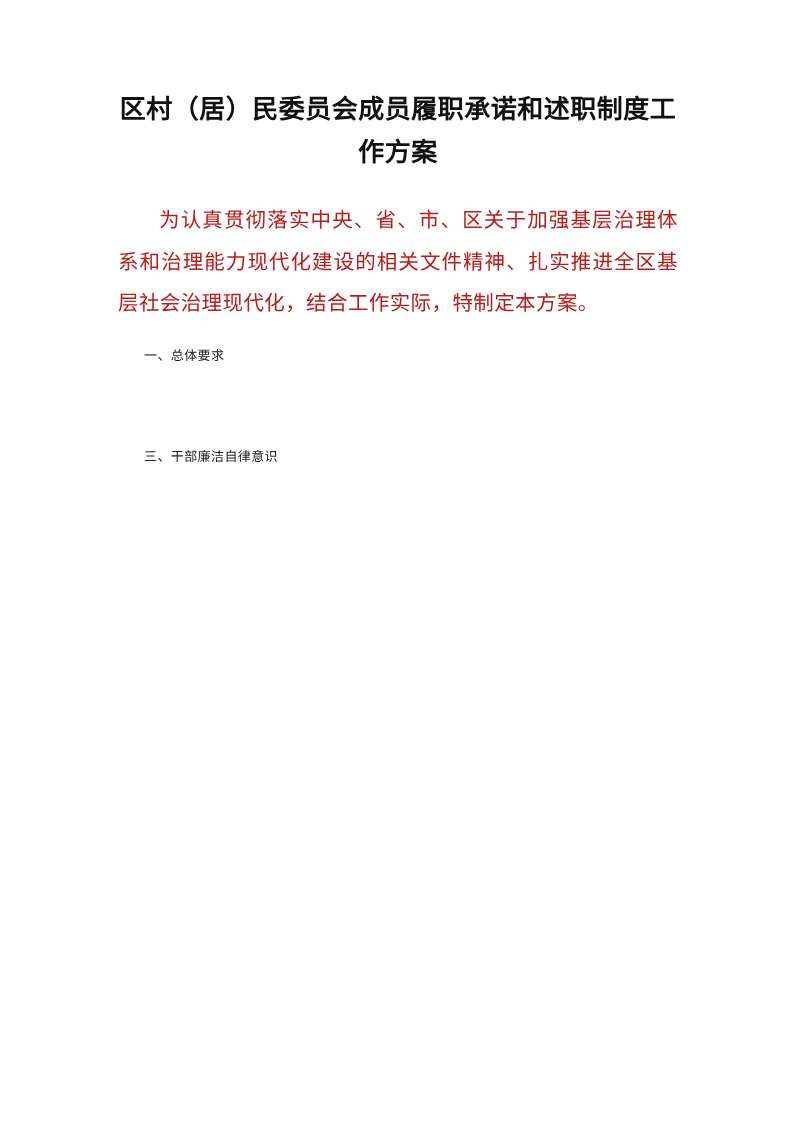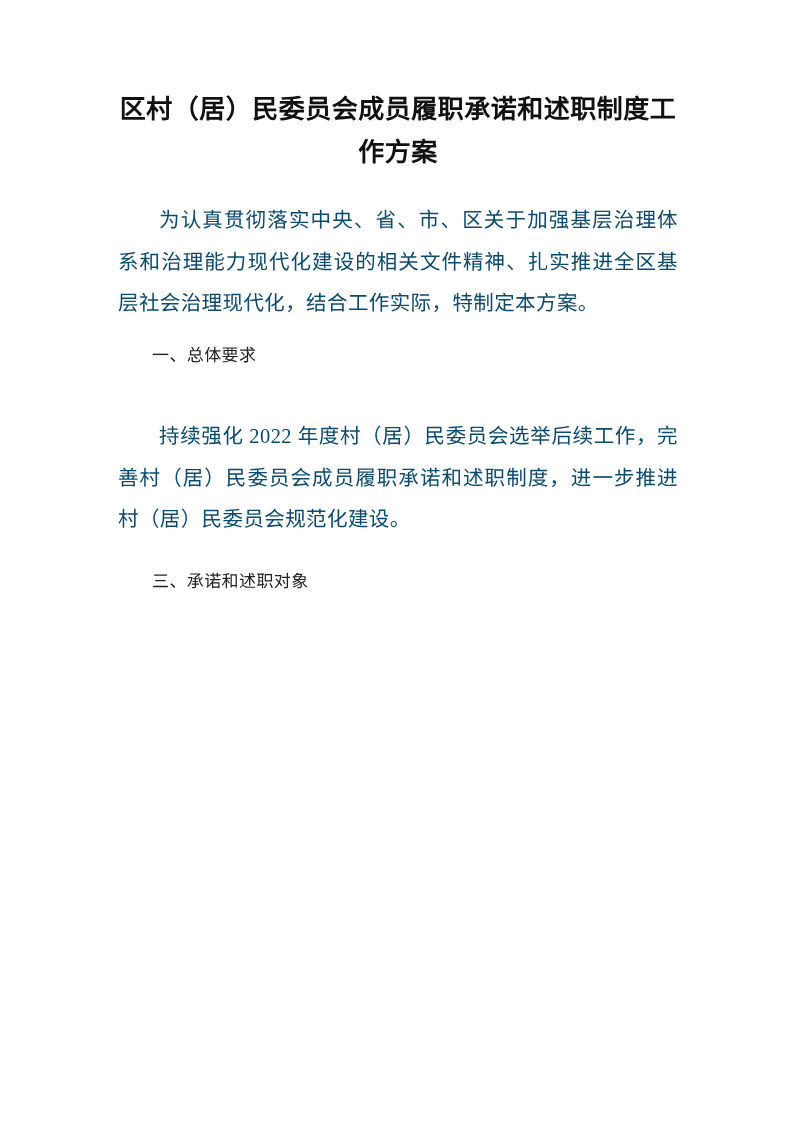--- a/index.html
+++ b/index.html
@@ -54,30 +54,30 @@
 
   .para {
     margin: 0;
     font-size: 20.5px;
     line-height: 41.5px;
     text-align: justify;
     text-justify: inter-ideograph;
     text-indent: 2em;
     letter-spacing: 0.4px;
     word-break: break-all;
-    color: #0c4a6e;
+    color: #b91c1c;
   }
 
   .para.tight {
     letter-spacing: 0;
   }
 
   .heading {
     margin: 0;
-    font-size: 17px;
+    font-size: 13px;
     line-height: 41.5px;
     text-align: left;
     text-indent: 2em;
     letter-spacing: 0.4px;
     font-weight: normal;
     color: #232323;
     white-space: pre-wrap;
   }
 
   .gap-sm { height: 10px; }
@@ -99,23 +99,22 @@
 
     <div class="body-block" style="padding-top:0;">
       <h2 class="heading">一、总体要求</h2>
       <div class="gap-sm"></div>
     </div>
 
     <div class="gap-md"></div>
 
     <div class="body-block" style="padding-top:0;">
       <div class="gap-sm"></div>
-      <p class="para">持续强化 2022 年度村（居）民委员会选举后续工作，完善村（居）民委员会成员履职承诺和述职制度，进一步推进村（居）民委员会规范化建设。</p>
     </div>
 
     <div class="gap-md"></div>
 
     <div class="body-block" style="padding-top:0;">
-      <h2 class="heading">三、承诺和述职对象</h2>
+      <h2 class="heading">三、干部廉洁自律意识</h2>
     </div>
 
   </div>
 </div>
 
 </body></html>

